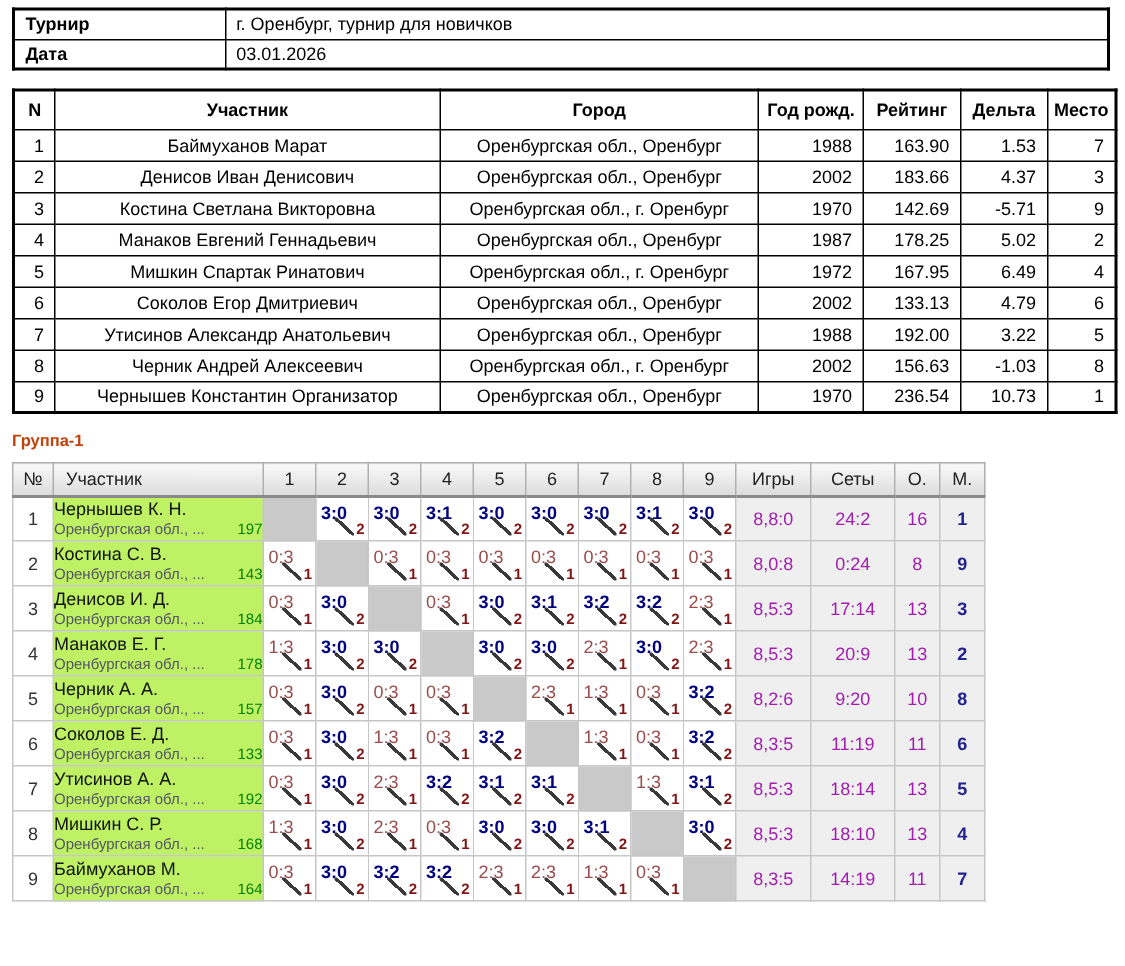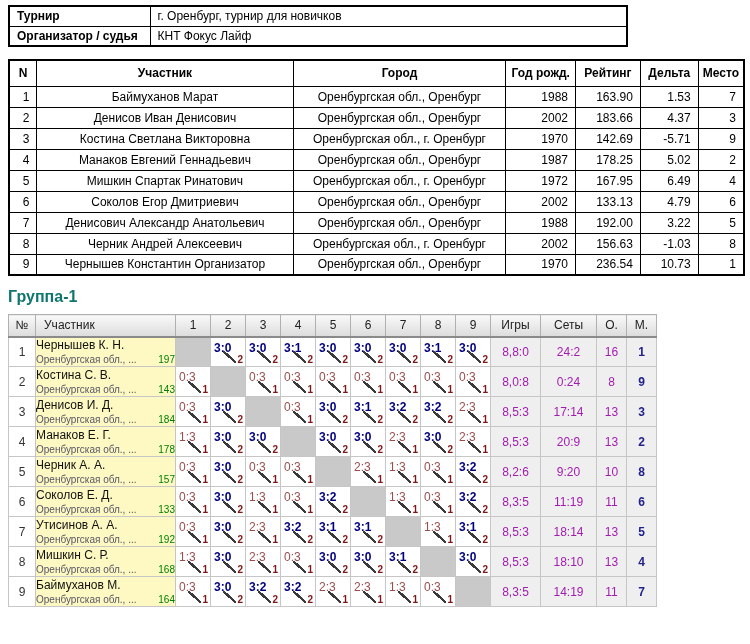--- a/index.html
+++ b/index.html
@@ -4,44 +4,44 @@
 <style>
   :root{
     --win:#00007f; --loss:#994d4d; --pts:#801515; --rating:#008000;
     --place:#22228c; --region:#555566; --gridline:#c6c6c6;
   }
   *{box-sizing:border-box;}
   body{margin:0;background:#ffffff;font-family:"Liberation Sans",sans-serif;color:#000;}
   .page{padding:5px 0 10px 8px;width:745px;}
 
   
-  table.info{border-collapse:collapse;width:620px;border:2px solid #000;margin-bottom:12px;}
+  table.info{border-collapse:collapse;width:732px;border:2px solid #000;margin-bottom:12px;}
   table.info td{border:1px solid #000;font-size:12px;height:20px;padding:1px 7px;vertical-align:middle;}
   table.info td.lbl{font-weight:bold;width:141px;}
 
   
   table.plist{border-collapse:collapse;width:737px;border:2px solid #000;margin-bottom:12px;}
   table.plist th{border:1px solid #000;font-size:12px;font-weight:bold;height:26px;padding:2px 4px;text-align:center;}
   table.plist td{border:1px solid #000;font-size:12px;height:21px;padding:1px 7px;vertical-align:middle;}
   td.c-num,td.c-year,td.c-rating,td.c-delta,td.c-place{text-align:right;}
   td.c-name,td.c-city{text-align:center;}
 
   
-  .gtitle{font-weight:bold;font-size:16px;margin:2px 0 8px 0;color:#0f766e;}
+  .gtitle{font-weight:bold;font-size:11px;margin:2px 0 8px 0;color:#c2410c;}
   table.gtable{border-collapse:collapse;}
   table.gtable th{
     background:linear-gradient(#f9f9f9,#dcdcdc);
     border:1px solid #b0b0b0;border-bottom:2px solid #8a8a8a;
     font-size:12px;font-weight:normal;color:#222;height:22px;padding:2px 4px;text-align:center;
   }
   table.gtable th.h-name{text-align:left;padding-left:8px;}
   table.gtable tr.grow{height:30px;}
   table.gtable td{border:1px solid var(--gridline);font-size:12px;vertical-align:middle;padding:0;}
   td.gnum{text-align:center;color:#333;background:#fff;}
-  td.pname{padding:2px 4px 2px 8px;background:#fef9c3;}
+  td.pname{padding:2px 4px 2px 8px;background:#bef264;}
   .pname .nm{font-size:12px;color:#111;line-height:13px;white-space:nowrap;}
   .pname .sub{display:flex;justify-content:space-between;font-size:10px;line-height:11px;margin-top:2px;align-items:center;}
   .pname .region{color:var(--region);white-space:nowrap;}
   .pname .rating{color:var(--rating);}
   td.mcell{position:relative;background:#fff;}
   td.diag{background:#c9c9c9;}
   .mcell .score{position:absolute;top:3px;left:3px;font-size:12px;font-weight:bold;color:var(--win);letter-spacing:0px;}
   .mcell.loss .score{font-weight:normal;color:var(--loss);}
   .mcell .slash{position:absolute;bottom:3px;right:9px;width:13px;height:12px;
     background:linear-gradient(to top right,transparent 44%,#3a3a3a 44%,#3a3a3a 57%,transparent 57%);}
@@ -54,22 +54,22 @@
 
 <div class="page">
 
   <table class="info">
     <tbody>
         <tr>
           <td class="lbl">Турнир</td>
           <td class="val">г. Оренбург, турнир для новичков</td>
         </tr>
         <tr>
-          <td class="lbl">Организатор / судья</td>
-          <td class="val">КНТ Фокус Лайф</td>
+          <td class="lbl">Дата</td>
+          <td class="val">03.01.2026</td>
         </tr>
       </tbody>
   </table>
 
   <table class="plist">
     <colgroup>
       <col style="width:28px">
         <col style="width:259px">
         <col style="width:215px">
       <col style="width:70px">
@@ -138,21 +138,21 @@
           <td class="c-num">6</td>
           <td class="c-name">Соколов Егор Дмитриевич</td>
           <td class="c-city">Оренбургская обл., Оренбург</td>
           <td class="c-year">2002</td>
           <td class="c-rating">133.13</td>
           <td class="c-delta">4.79</td>
           <td class="c-place">6</td>
         </tr>
         <tr>
           <td class="c-num">7</td>
-          <td class="c-name">Денисович Александр Анатольевич</td>
+          <td class="c-name">Утисинов Александр Анатольевич</td>
           <td class="c-city">Оренбургская обл., Оренбург</td>
           <td class="c-year">1988</td>
           <td class="c-rating">192.00</td>
           <td class="c-delta">3.22</td>
           <td class="c-place">5</td>
         </tr>
         <tr>
           <td class="c-num">8</td>
           <td class="c-name">Черник Андрей Алексеевич</td>
           <td class="c-city">Оренбургская обл., г. Оренбург</td>

